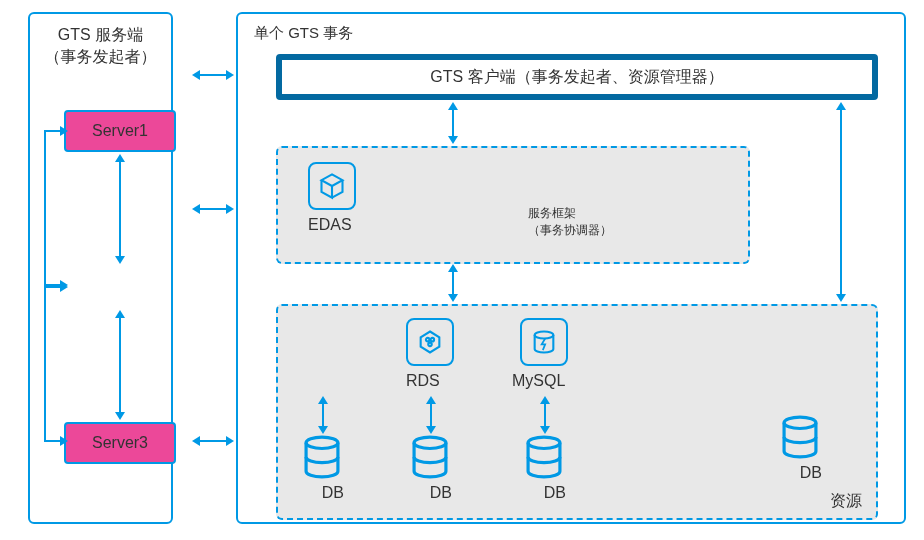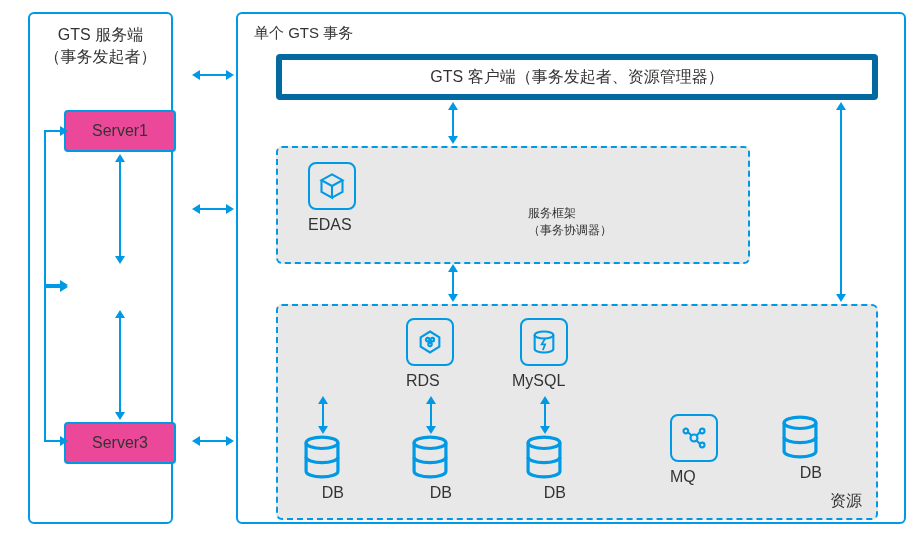--- a/index.html
+++ b/index.html
@@ -248,32 +248,20 @@
     </div>
     <div class="plain-icon" style="left:244px; top:128px">
       <svg width="44" height="46" viewBox="0 0 24 26" fill="none" stroke="#0099e5" stroke-width="1.8">
         <ellipse cx="12" cy="5" rx="9" ry="3.2"></ellipse>
           <path d="M3 5 V21 C3 22.8 7 24.2 12 24.2 C17 24.2 21 22.8 21 21 V5"></path>
           <path d="M3 13 C3 14.8 7 16.2 12 16.2 C17 16.2 21 14.8 21 13"></path>
       </svg>
       <span>DB</span>
     </div>
 
-    <div class="iconlabel" style="left:392px; top:108px">
-      <div class="ic">
-        <svg width="28" height="28" viewBox="0 0 24 24" fill="none" stroke="#0099e5" stroke-width="1.8">
-          <circle cx="12" cy="12" r="3"></circle>
-            <circle cx="5" cy="6" r="2"></circle>
-            <circle cx="19" cy="6" r="2"></circle>
-            <circle cx="19" cy="18" r="2"></circle>
-          <path d="M7 7 L10 10 M14 10 L17 7 M14 14 L17 17"></path>
-        </svg>
-      </div>
-      <span>MQ</span>
-    </div>
     <div class="plain-icon" style="left:500px; top:108px">
       <svg width="44" height="46" viewBox="0 0 24 26" fill="none" stroke="#0099e5" stroke-width="1.8">
         <ellipse cx="12" cy="5" rx="9" ry="3.2"></ellipse>
           <path d="M3 5 V21 C3 22.8 7 24.2 12 24.2 C17 24.2 21 22.8 21 21 V5"></path>
           <path d="M3 13 C3 14.8 7 16.2 12 16.2 C17 16.2 21 14.8 21 13"></path>
       </svg>
       <span>DB</span>
     </div>
   </div>
 </div>

